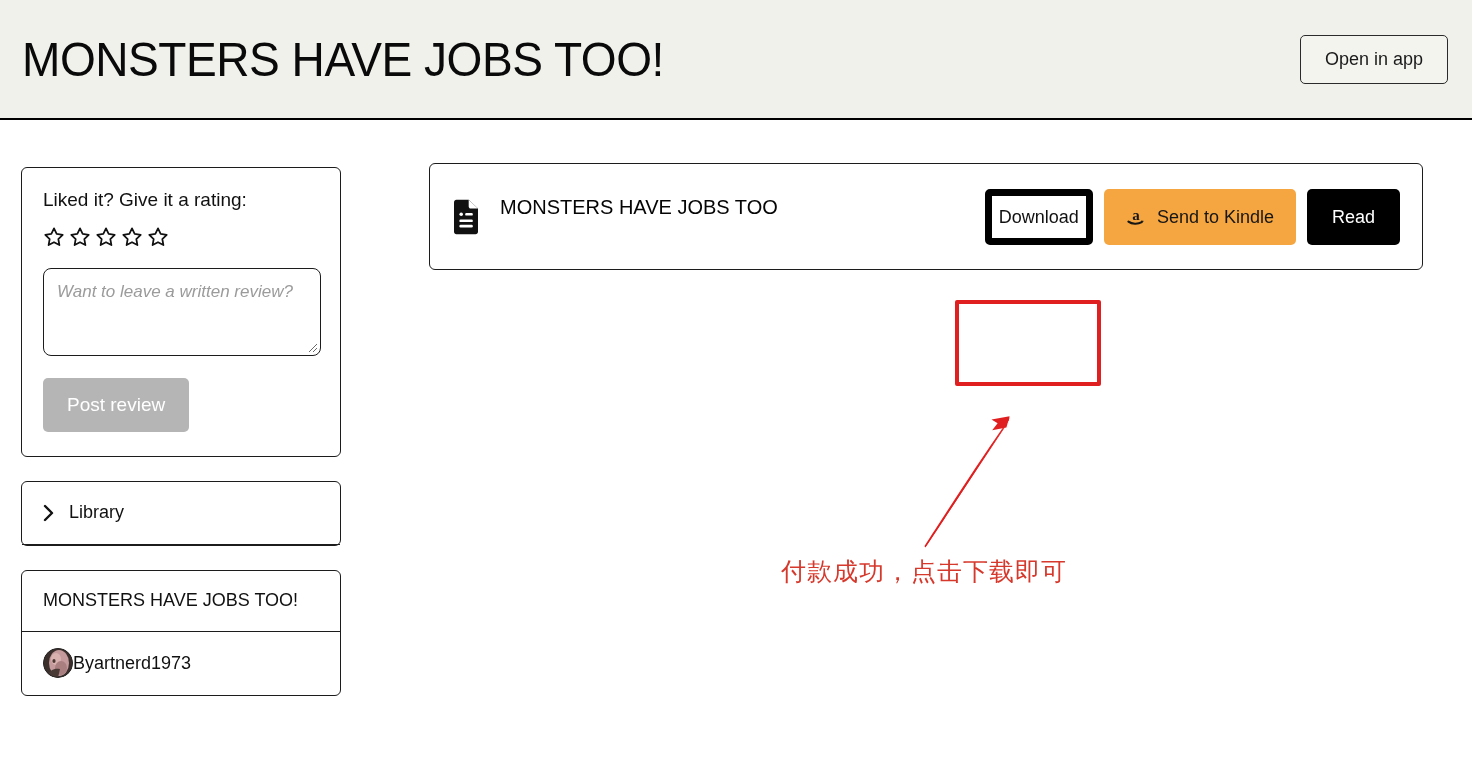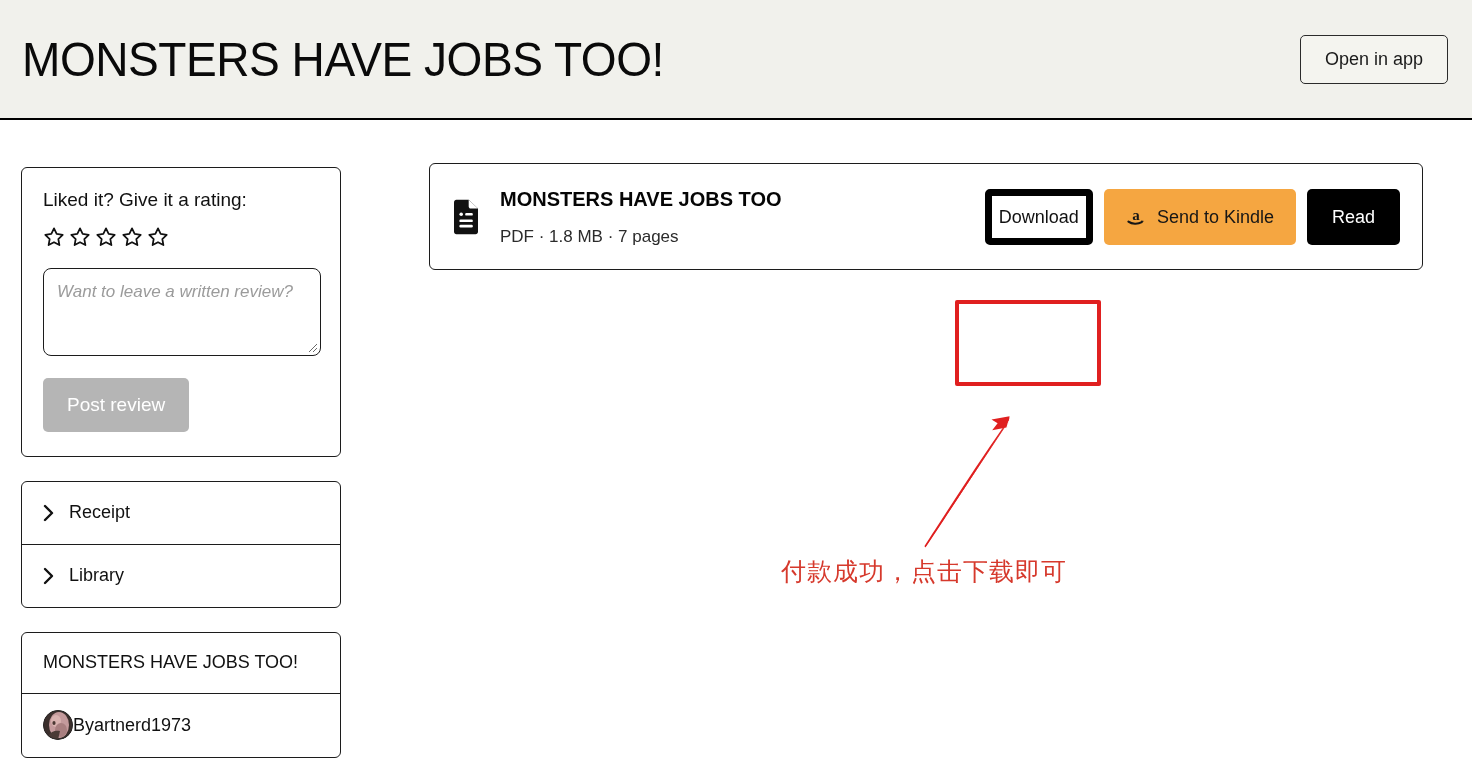--- a/index.html
+++ b/index.html
@@ -172,21 +172,21 @@
     border: 1px solid #1c1c1c;
     border-radius: 6px;
     display: flex;
     align-items: center;
     padding: 0 22px 0 21px;
   }
   #doc-icon { flex: 0 0 auto; margin-right: 19px; display: block; }
   #product-meta { flex: 1 1 auto; min-width: 0; }
   #product-name {
     font-size: 20px;
-    font-weight: bold;
+    font-weight: normal;
     color: #050505;
     line-height: 1;
     margin-bottom: 19px;
     white-space: nowrap;
   }
   #product-sub {
     font-size: 17px;
     color: #2b2b2b;
     line-height: 1;
     white-space: nowrap;
@@ -299,26 +299,20 @@
         <textarea id="review-textarea" placeholder="Want to leave a written review?" style=""></textarea>
         <svg id="resize-grip" viewBox="0 0 12 12">
           <path d="M11 3L3 11 M11 7L7 11" stroke="#6a6a6a" stroke-width="1" fill="none"></path>
         </svg>
       </div>
 
       <button id="post-review">Post review</button>
     </div>
 
     <div class="card" id="accordion-card">
-      <div class="accordion-row">
-        <svg width="12" height="18" viewBox="0 0 12 18">
-          <path d="M2 2l7 7-7 7" fill="none" stroke="#111" stroke-width="2.4" stroke-linecap="round" stroke-linejoin="round"></path>
-        </svg>
-        <span>Receipt</span>
-      </div>
       <div class="accordion-row">
         <svg width="12" height="18" viewBox="0 0 12 18">
           <path d="M2 2l7 7-7 7" fill="none" stroke="#111" stroke-width="2.4" stroke-linecap="round" stroke-linejoin="round"></path>
         </svg>
         <span>Library</span>
       </div>
     </div>
 
     <div class="card" id="author-card">
       <div id="author-title-row">MONSTERS HAVE JOBS TOO!</div>
@@ -352,21 +346,20 @@
       <path d="M3 3.2C3 1.8 4.1.8 5.4.8h12.3L27 9.6v23.2c0 1.4-1.1 2.4-2.4 2.4H5.4C4.1 35.2 3 34.2 3 32.8z" fill="#111111"></path>
       <path d="M17.7.8L27 9.6h-7.2c-1.2 0-2.1-.9-2.1-2.1z" fill="#ffffff"></path>
       <circle cx="10.2" cy="15.3" r="1.8" fill="#ffffff"></circle>
       <rect x="14.2" y="13.9" width="7.6" height="2.7" rx="1.2" fill="#ffffff"></rect>
       <rect x="8.4" y="20.4" width="13.4" height="2.7" rx="1.2" fill="#ffffff"></rect>
       <rect x="8.4" y="25.8" width="13.4" height="2.7" rx="1.2" fill="#ffffff"></rect>
     </svg>
 
     <div id="product-meta">
       <div id="product-name">MONSTERS HAVE JOBS TOO</div>
-      <div id="product-sub">PDF · 1.8 MB · 7 pages</div>
     </div>
 
     <div id="action-row">
       <button class="btn" id="download-btn">Download</button>
 
       <button class="btn" id="kindle-btn">
         <svg width="20" height="19" viewBox="0 0 20 19">
           <text x="10" y="13" font-family="'Liberation Serif', serif" font-size="15" font-weight="bold" fill="#161616" text-anchor="middle">a</text>
           <path d="M2.4 14.6c3.6 2.6 9.4 2.8 13.4.5" stroke="#161616" stroke-width="2.1" fill="none" stroke-linecap="round"></path>
           <path d="M15.4 15.6l2.7-1.6-2.9-.6z" fill="#161616"></path>

